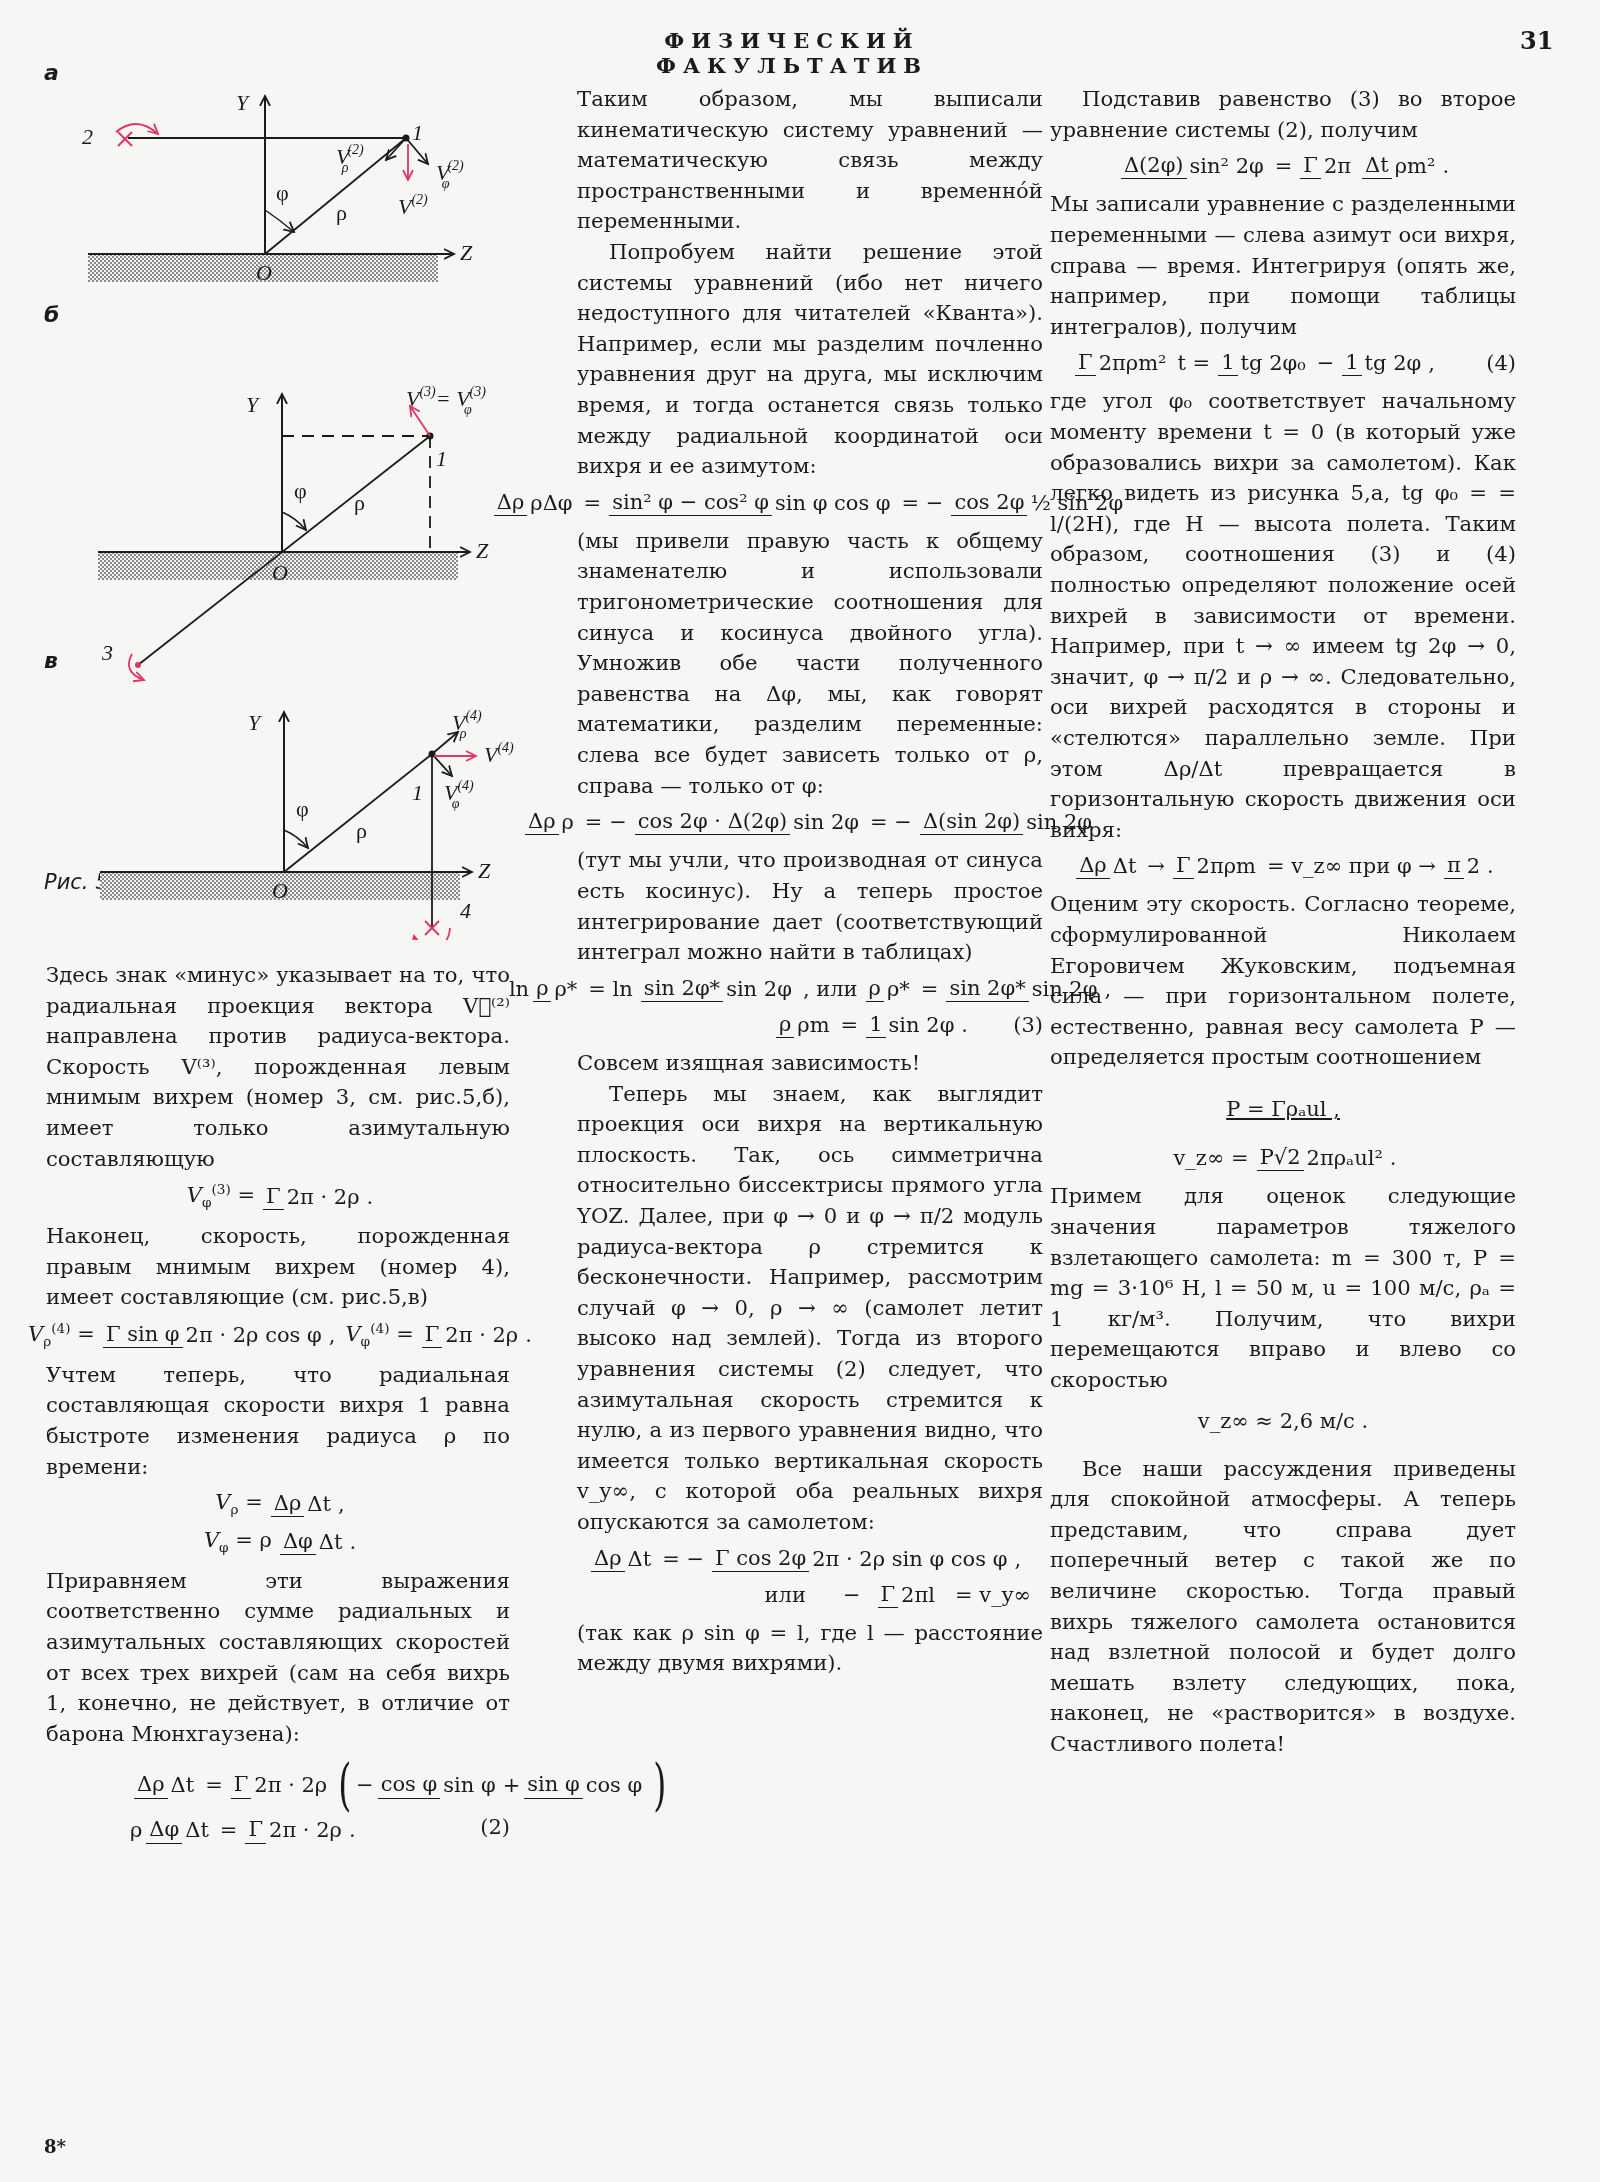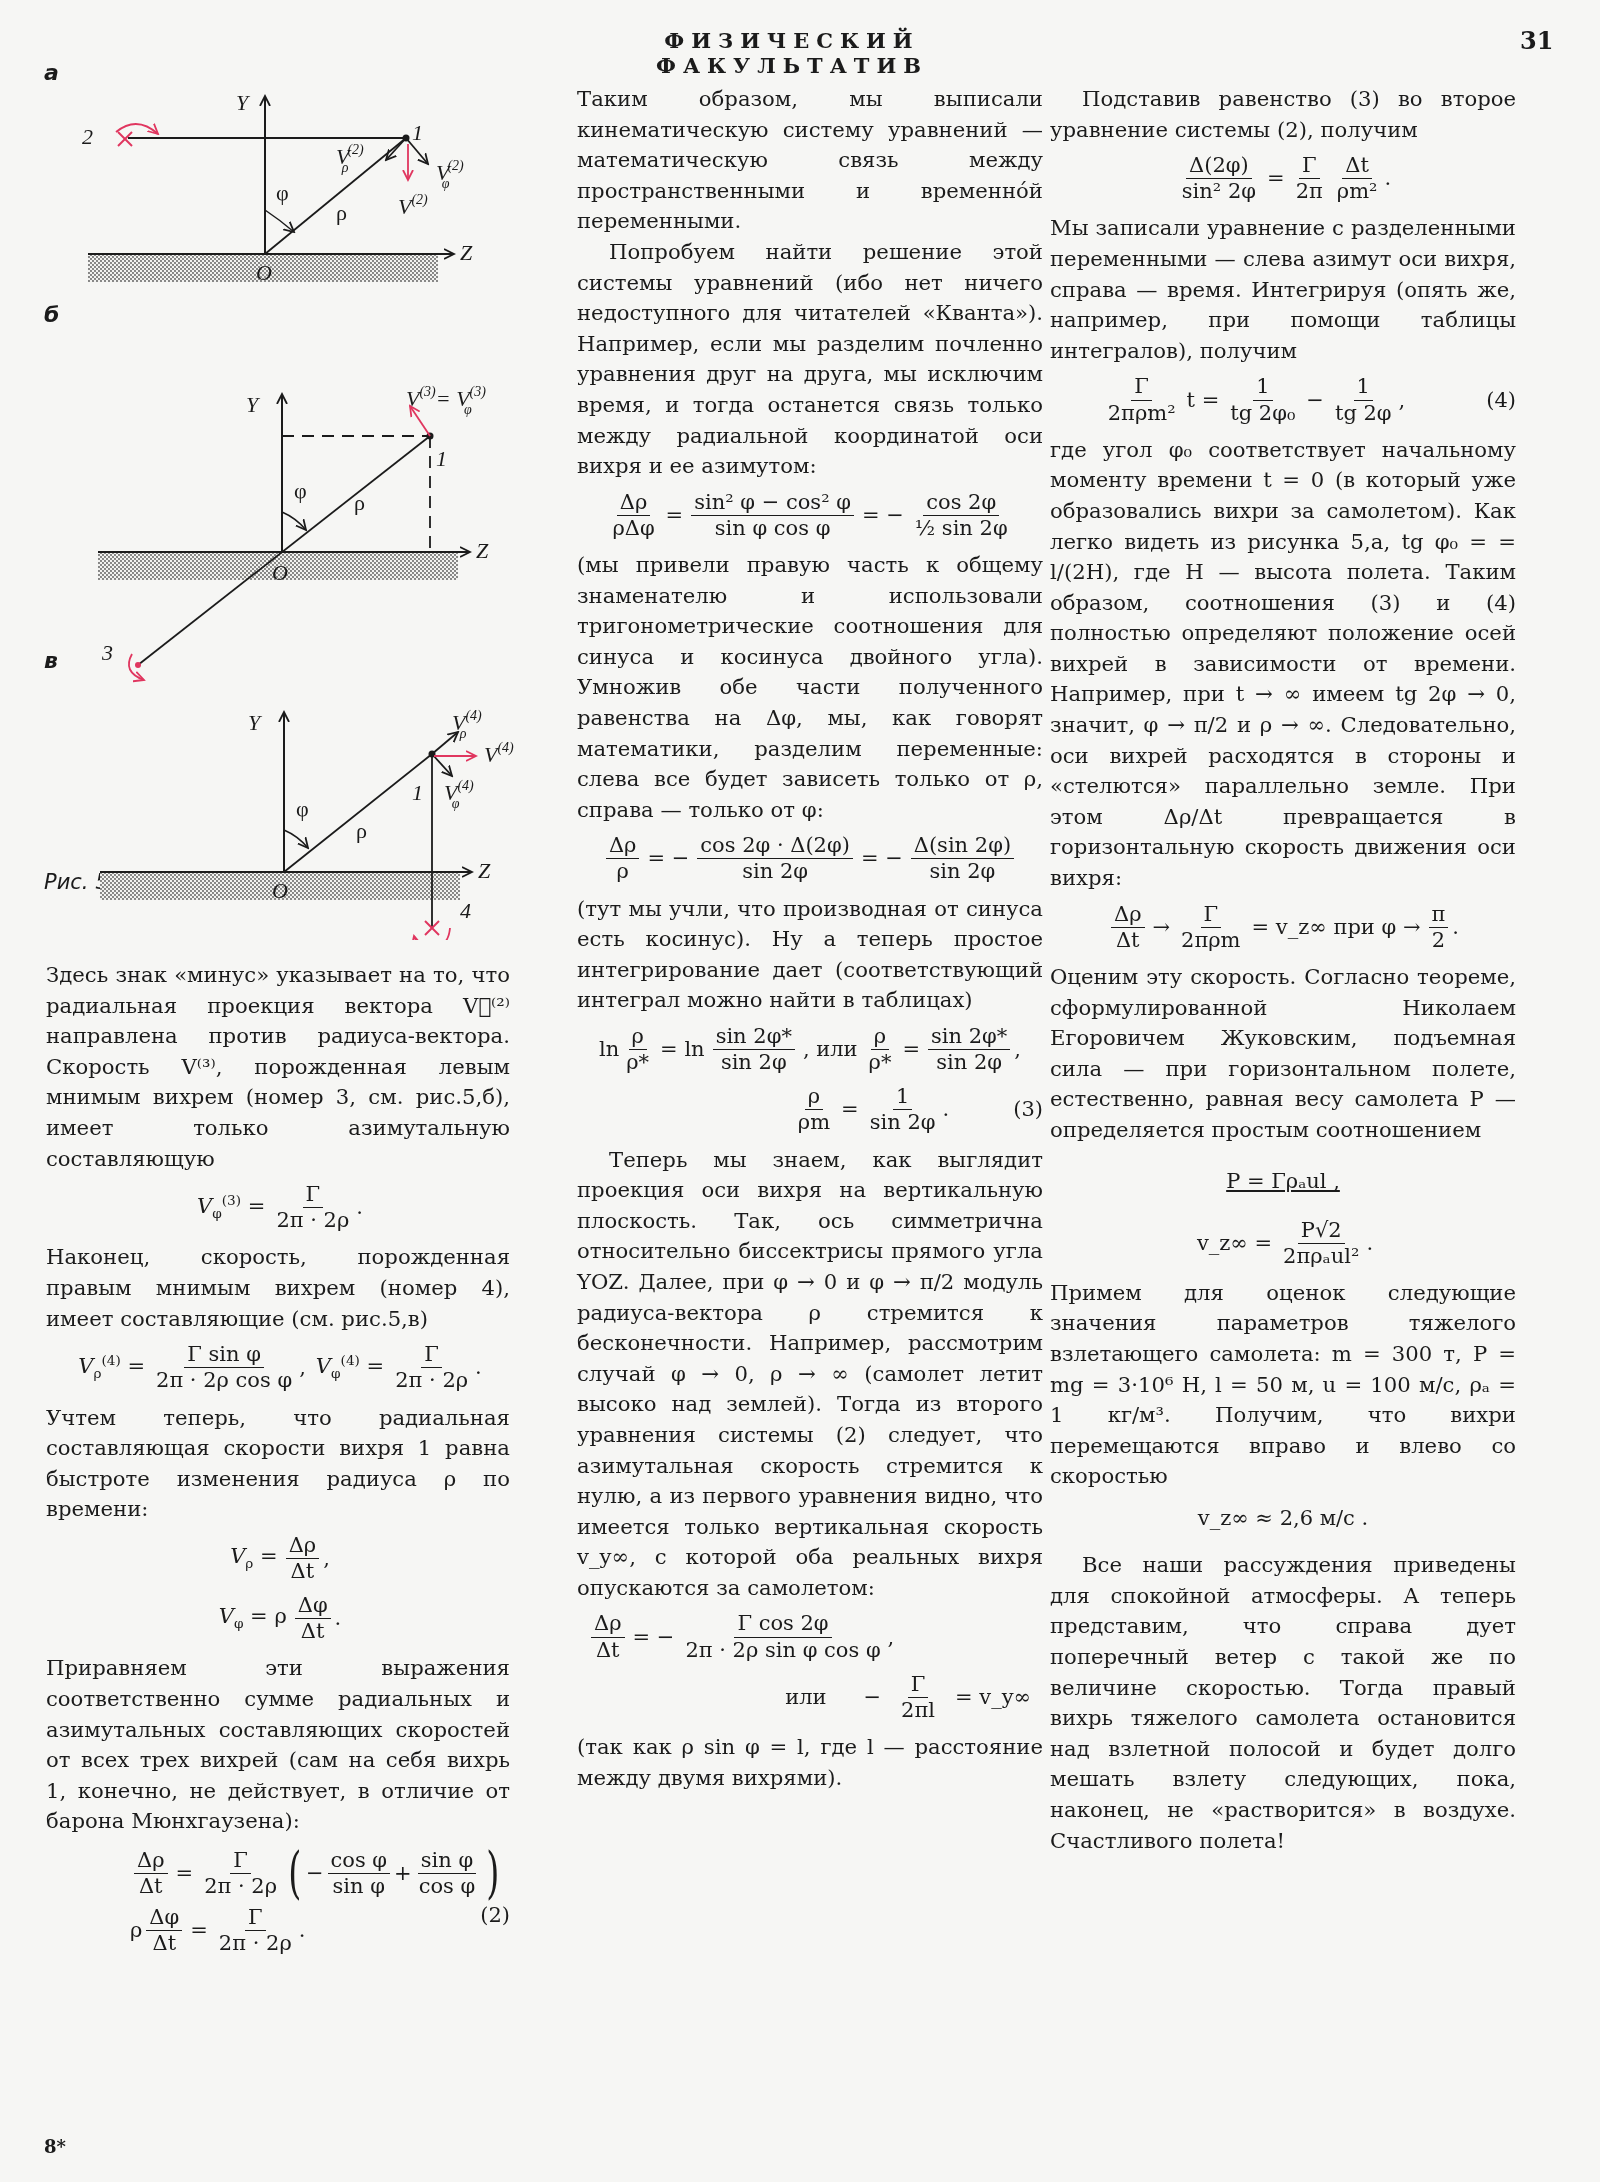--- a/index.html
+++ b/index.html
@@ -26,21 +26,21 @@
   .col-right { left: 1050px; width: 466px; }
   p { margin: 0; }
   p.indent { text-indent: 32px; }
   .eq {
     display: flex; align-items: center; justify-content: center;
     margin: 8px 0 10px 0; font-size: 21px; line-height: 1.15; position: relative;
   }
   .eq.left { justify-content: flex-start; padding-left: 10px; }
   .eq.right { justify-content: flex-end; padding-right: 8px; gap: 9px; }
   .eq .num { position: absolute; right: 0; }
-  .frac { display: inline-flex; flex-direction: column; align-items: center; vertical-align: middle; margin: 0 4px; }
+  .frac { display: inline-flex; flex-direction: row; align-items: center; vertical-align: middle; margin: 0 4px; }
   .frac > span { padding: 0 3px; white-space: nowrap; }
   .frac > span:first-child { border-bottom: 1.4px solid #1b1b1b; padding-bottom: 1px; }
   .op { margin: 0 4px; white-space: nowrap; }
   .big-paren { font-size: 56px; font-weight: 200; line-height: 1; transform: scaleX(0.6); display: inline-block; }
   i { font-style: italic; }
   sub, sup { font-size: 0.65em; }
   .figure { position: absolute; left: 40px; top: 60px; width: 490px; height: 880px; }
   .fig-letter { position: absolute; font-family: "DejaVu Sans", "Liberation Sans", sans-serif; font-weight: bold; font-style: italic; font-size: 22px; }
   .fig-caption { position: absolute; left: 4px; top: 810px; font-family: "DejaVu Sans", "Liberation Sans", sans-serif; font-style: italic; font-size: 21px; }
   .ftxt { font-family: "Liberation Serif", "DejaVu Serif", serif; font-style: italic; font-size: 22px; fill: #1b1b1b; }
@@ -301,20 +301,21 @@
         <span>ρm</span>
       </span>
     <span class="op">=</span>
     <span class="frac">
         <span>1</span>
         <span>sin 2φ</span>
       </span>
     <span>.</span>
     <span class="num">(3)</span>
   </div>
+  <p>Совсем изящная зависимость!</p>
   <p class="indent">Теперь мы знаем, как выглядит проекция оси вихря на вертикальную плоскость. Так, ось симметрична относительно биссектрисы прямого угла YOZ. Далее, при φ → 0 и φ → π/2 модуль радиуса-вектора ρ стремится к бесконечности. Например, рассмотрим случай φ → 0, ρ → ∞ (самолет летит высоко над землей). Тогда из второго уравнения системы (2) следует, что азимутальная скорость стремится к нулю, а из первого уравнения видно, что имеется только вертикальная скорость v_y∞, с которой оба реальных вихря опускаются за самолетом:</p>
   <div class="eq left">
     <span class="frac">
         <span>Δρ</span>
         <span>Δt</span>
       </span>
     <span class="op">= −</span>
     <span class="frac">
         <span>Γ cos 2φ</span>
         <span>2π · 2ρ sin φ cos φ</span>

